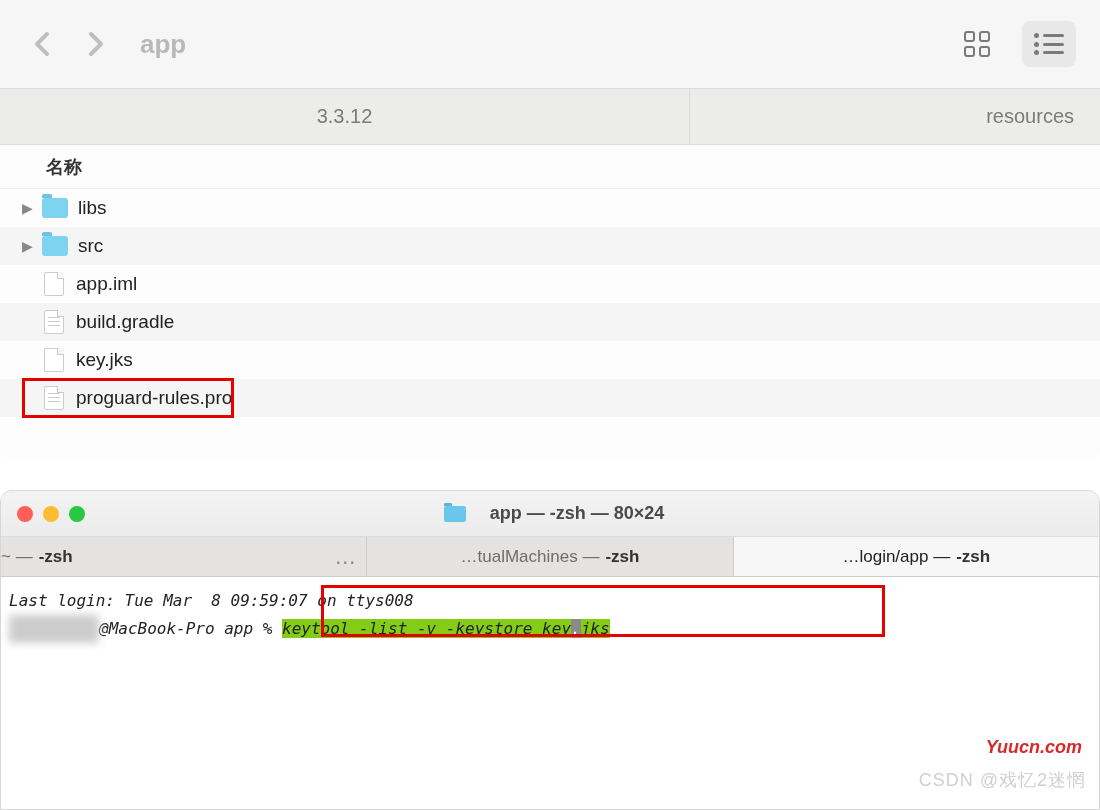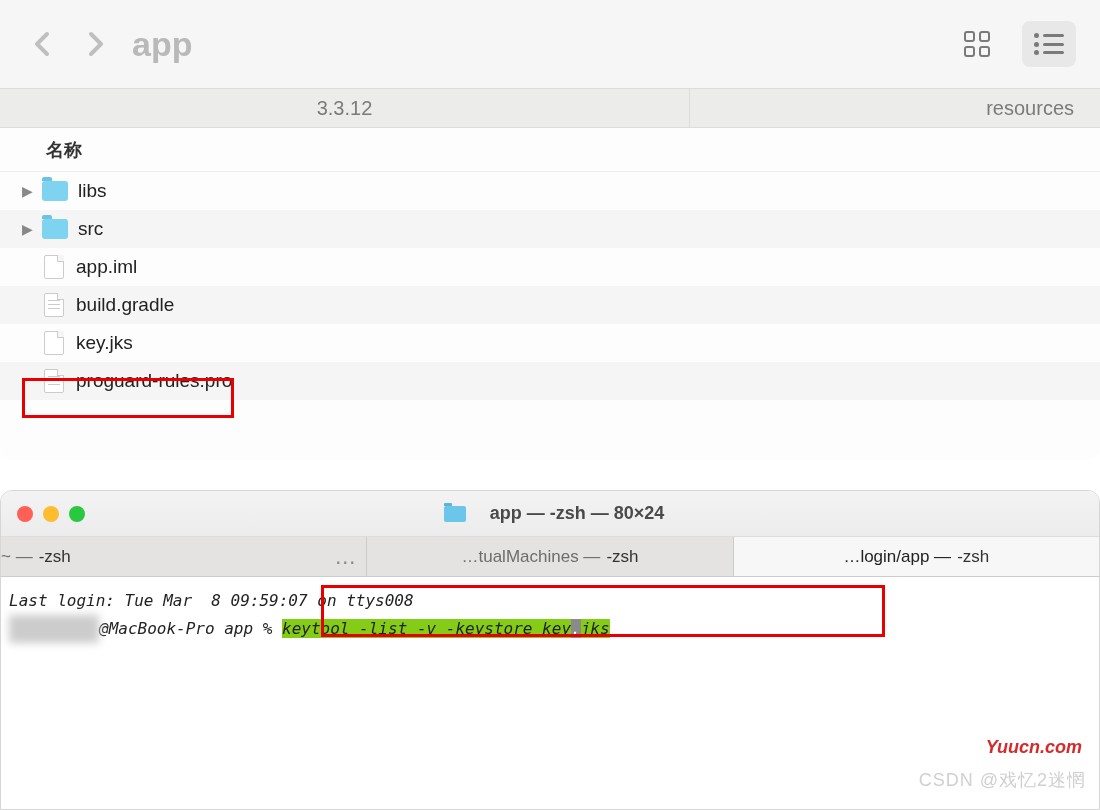--- a/index.html
+++ b/index.html
@@ -30,23 +30,24 @@
   }
   .nav-arrow {
     color: #bfbfbf;
     display: flex;
     align-items: center;
     justify-content: center;
     width: 36px; height: 36px;
     border-radius: 6px;
   }
   .window-title {
-    font-size: 34px;
+    font-size: 26px;
     color: #b9b9b9;
     font-weight: 600;
+    margin-left: 8px;
   }
   .toolbar-spacer { flex: 1; }
   .view-btn {
     width: 54px; height: 46px;
     border-radius: 8px;
     display: flex; align-items: center; justify-content: center;
     color: #7a7a7a;
   }
   .view-btn.active {
     background: #e8e8e8;
@@ -71,21 +72,21 @@
   }
   .list-icon span::before {
     content: ""; width: 5px; height: 5px; background: #7a7a7a; border-radius: 50%;
   }
   .list-icon span::after {
     content: ""; flex: 1; height: 3px; background: #7a7a7a; border-radius: 2px;
   }
 
   .path-bar {
     display: flex;
-    height: 40px;
+    height: 57px;
     background: #ececea;
     border-top: 1px solid #ddd;
     border-bottom: 1px solid #ddd;
   }
   .path-cell {
     flex: 0 0 690px;
     display: flex; align-items: center; justify-content: center;
     color: #7b7b7b;
     font-size: 20px;
     border-right: 1px solid #ddd;
@@ -204,21 +205,21 @@
   .tab {
     flex: 1;
     display: flex; align-items: center; justify-content: center;
     font-size: 17px; color: #6d6d6d;
     border-right: 1px solid #ccc;
     gap: 6px;
   }
   .tab:last-child { border-right: none; }
   .tab.active { background: #f7f7f7; color: #222; }
   .ellipsis { color: #888; font-size: 22px; padding-right: 10px; }
-  .tab .strong { font-weight: 400; color: #333; }
+  .tab .strong { font-weight: 700; color: #333; }
 
   .term-body {
     padding: 10px 8px;
     font-family: "Menlo", "Consolas", monospace;
     font-size: 16px;
     line-height: 28px;
     color: #222;
     position: relative;
     font-style: italic;
   }

